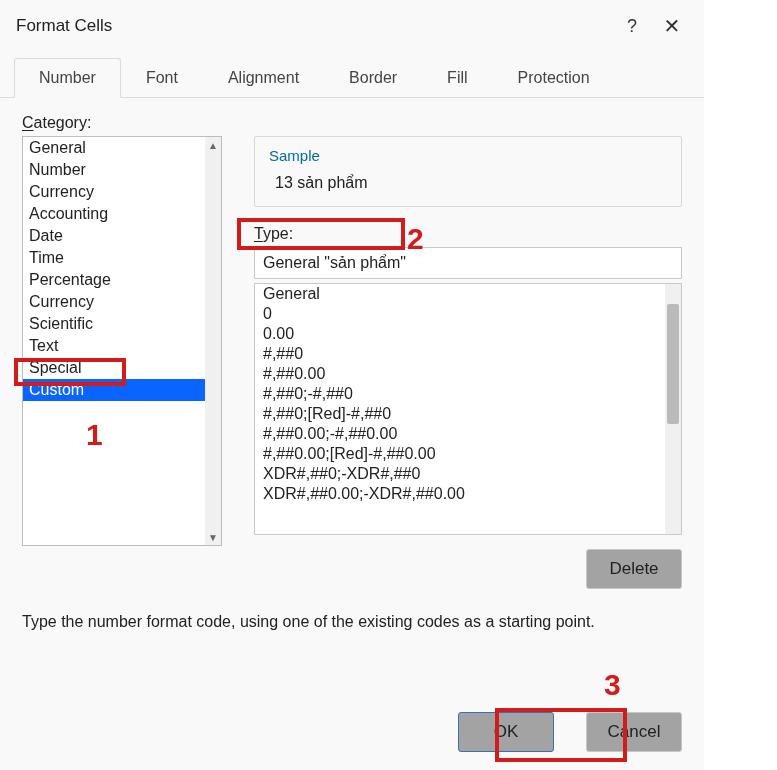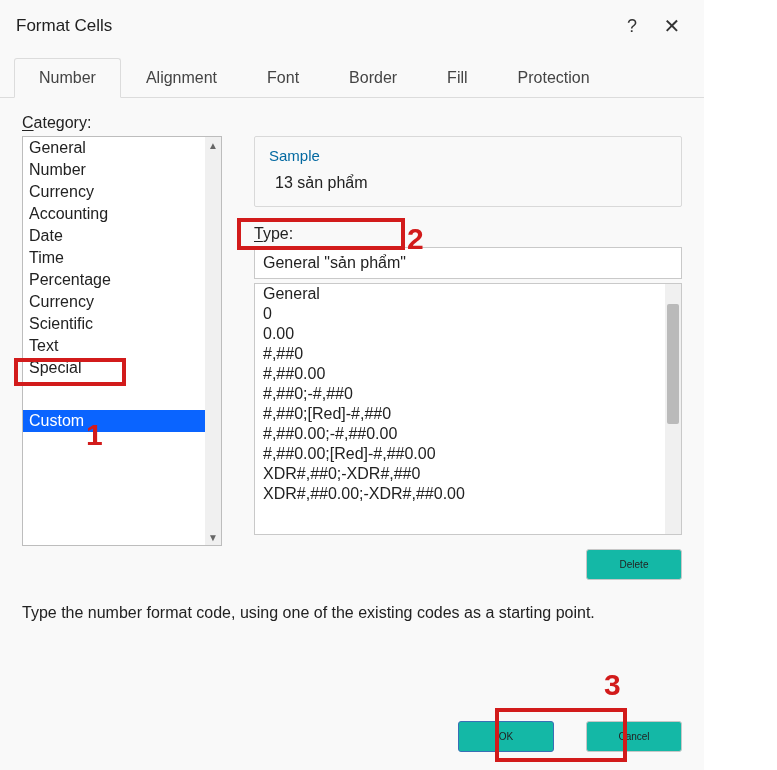--- a/index.html
+++ b/index.html
@@ -13,38 +13,38 @@
   .tab { padding:10px 24px; font-size:16px; color:#444; cursor:pointer; border:1px solid transparent; border-bottom:none; background:transparent; }
   .tab.active { background:#f9f9f9; border:1px solid #dcdcdc; border-bottom:1px solid #f9f9f9; margin-bottom:-1px; border-radius:3px 3px 0 0; }
   .content { padding:16px 22px 0 22px; }
   .cat-label { font-size:16px; color:#222; margin-bottom:4px; }
   .underline { text-decoration:underline; text-underline-offset:2px; }
   .columns { display:flex; gap:32px; }
   .left { width:200px; }
   .listbox { width:200px; height:410px; background:#fff; border:1px solid #bdbdbd; position:relative; overflow:hidden; }
   .listbox .items { position:absolute; left:0; right:16px; top:0; }
   .listbox .item { padding:2px 6px; font-size:16px; color:#222; cursor:pointer; white-space:nowrap; }
-  .listbox .item.selected { background:#0a64ff; color:#fff;margin-top:31px; }
+  .listbox .item.selected { background:#0a64ff; color:#fff; }
   .listbox .scroll { position:absolute; right:0; top:0; width:16px; height:100%; background:#f0f0f0; }
   .listbox .scroll .arrow { height:16px; display:flex; align-items:center; justify-content:center; font-size:10px; color:#666; cursor:pointer; }
   .listbox .scroll .track { height:calc(100% - 32px); }
   .listbox .scroll .arrow.down { position:absolute; bottom:0; width:100%; }
   .right { flex:1; }
   .sample-box { border:1px solid #d9d9d9; padding:10px 14px 14px 14px; border-radius:2px; }
   .sample-label { font-size:15px; color:#0369a1; }
   .sample-value { font-size:16px; color:#222; margin-top:10px; padding-left:6px; }
   .type-label { margin-top:18px; font-size:16px; color:#222; }
   .type-input { width:100%; font-size:16px; padding:6px 8px; border:1px solid #c9c9c9; background:#fff; color:#222; margin-top:4px; }
   .format-list { width:100%; height:252px; background:#fff; border:1px solid #c9c9c9; margin-top:4px; position:relative; overflow:hidden; }
   .format-list .fitems { position:absolute; left:0; right:16px; top:0; }
   .format-list .fitem { padding:1px 8px; font-size:16px; color:#222; cursor:pointer; white-space:nowrap; }
   .format-list .scroll { position:absolute; right:0; top:0; width:16px; height:100%; background:#f0f0f0; }
   .format-list .thumb { position:absolute; right:2px; top:20px; width:12px; height:120px; background:#bababa; border-radius:2px; }
   .delete-row { text-align:right; margin-top:14px; }
-  .btn-std { display:inline-block; min-width:96px; padding:9px 20px; font-size:10px; color:#222; background:#14b8a6; border:1px solid #c7c7c7; border-radius:3px; cursor:pointer; text-align:center; }
+  .btn-std { display:inline-block; min-width:96px; padding:9px 20px; font-size:17px; color:#222; background:#a3a3a3; border:1px solid #c7c7c7; border-radius:3px; cursor:pointer; text-align:center; }
   .hint { font-size:16px; color:#222; margin-top:24px; padding:0 22px; }
   .footer { position:absolute; bottom:18px; right:22px; display:flex; gap:32px; }
   .btn-ok { border:1px solid #3a6fb5; }
   
   .anno { position:absolute; border:4px solid #d21b1b; pointer-events:none; }
   .anno-1 { left:14px; top:358px; width:112px; height:28px; }
   .anno-2 { left:237px; top:218px; width:168px; height:32px; }
   .anno-3 { left:495px; bottom:8px; width:132px; height:54px; }
   .anno-num { position:absolute; font-size:30px; font-weight:900; color:#d21b1b; font-family:Arial, sans-serif; }
   .anno-n1 { left:86px; top:418px; }
@@ -57,22 +57,22 @@
 <div class="dialog">
 
   <div class="titlebar">
     <span class="title">Format Cells</span>
     <span class="btn">?</span>
     <span class="btn close">✕</span>
   </div>
 
   <div class="tabs">
     <div class="tab active">Number</div>
+    <div class="tab">Font</div>
     <div class="tab">Alignment</div>
-    <div class="tab">Font</div>
     <div class="tab">Border</div>
     <div class="tab">Fill</div>
     <div class="tab">Protection</div>
   </div>
 
   <div class="content">
     <div class="cat-label"><span class="underline">C</span><span>ategory:</span></div>
 
     <div class="columns">
 

